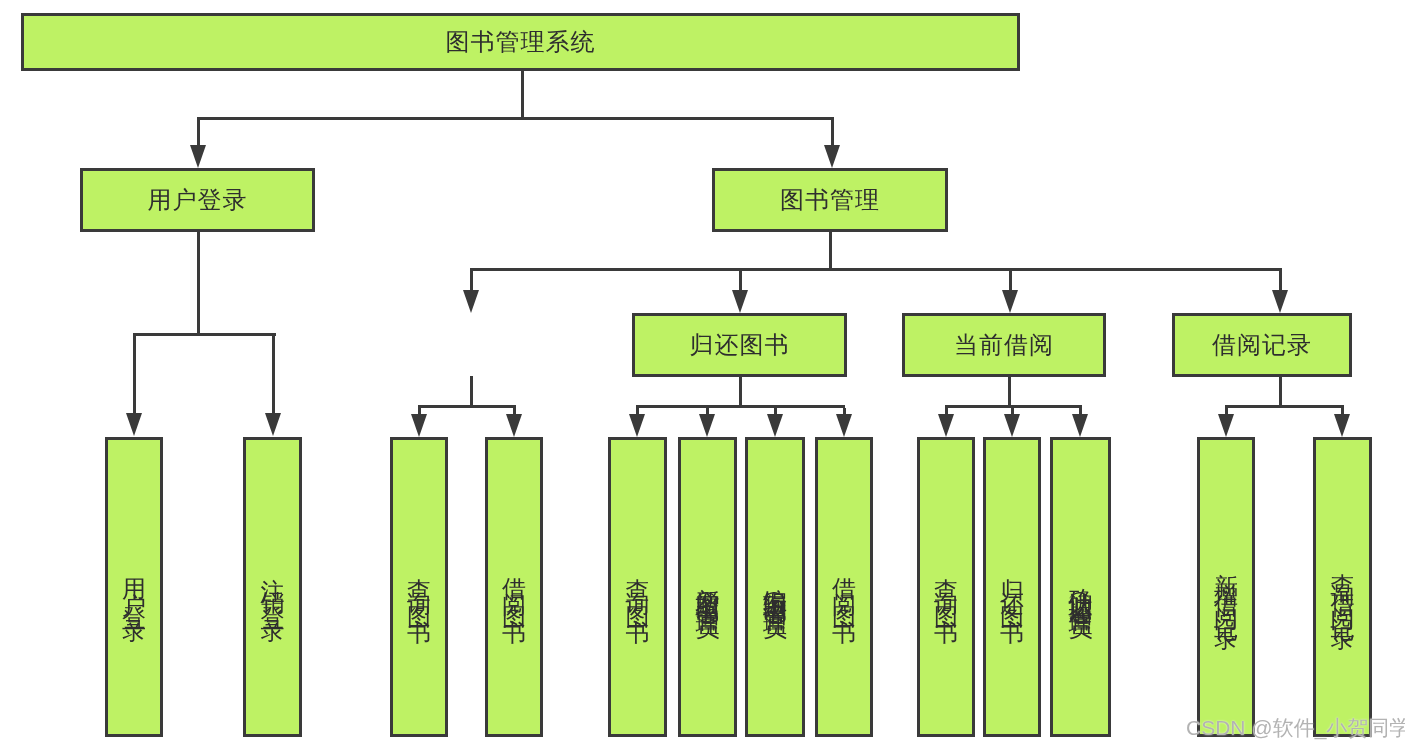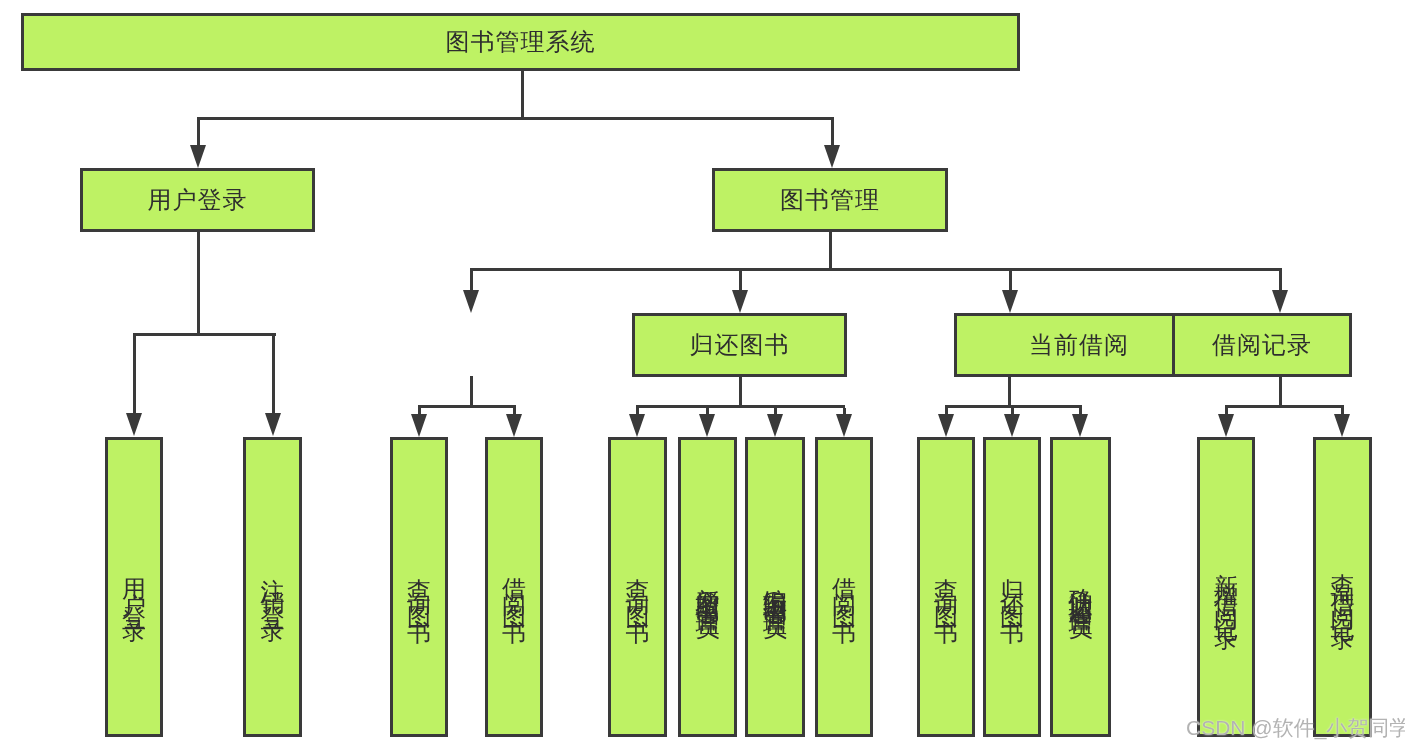--- a/index.html
+++ b/index.html
@@ -95,21 +95,21 @@
   <div class="vl" style="left:739px;top:271px;height:20px;"></div>
   <div class="ar" style="left:732px;top:290px;"></div>
   <div class="vl" style="left:1009px;top:271px;height:20px;"></div>
   <div class="ar" style="left:1002px;top:290px;"></div>
   <div class="vl" style="left:1279px;top:271px;height:20px;"></div>
   <div class="ar" style="left:1272px;top:290px;"></div>
 
   <div class="box" style="left:632px;top:313px;width:215px;height:64px;">
     <span>归还图书</span>
   </div>
-  <div class="box" style="left:954px;top:313px;width:250px;height:64px;">
+  <div class="box" style="left:902px;top:313px;width:204px;height:64px;">
     <span>当前借阅</span>
   </div>
   <div class="box" style="left:1172px;top:313px;width:180px;height:64px;">
     <span>借阅记录</span>
   </div>
 
   <div class="vl" style="left:470px;top:376px;height:29px;"></div>
   <div class="hl" style="left:418px;top:405px;width:98px;"></div>
   <div class="vl" style="left:418px;top:408px;height:8px;"></div>
   <div class="ar" style="left:411px;top:414px;"></div>

